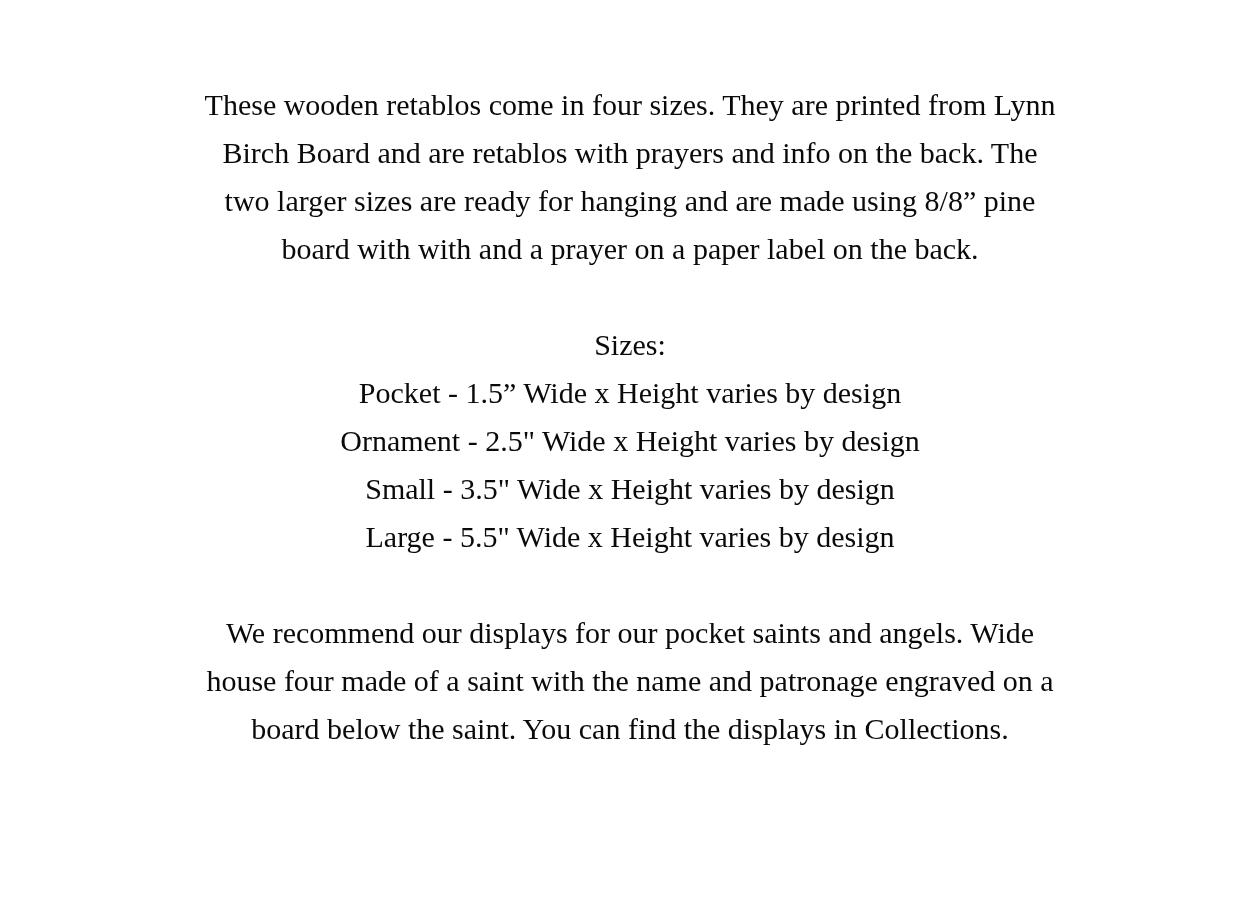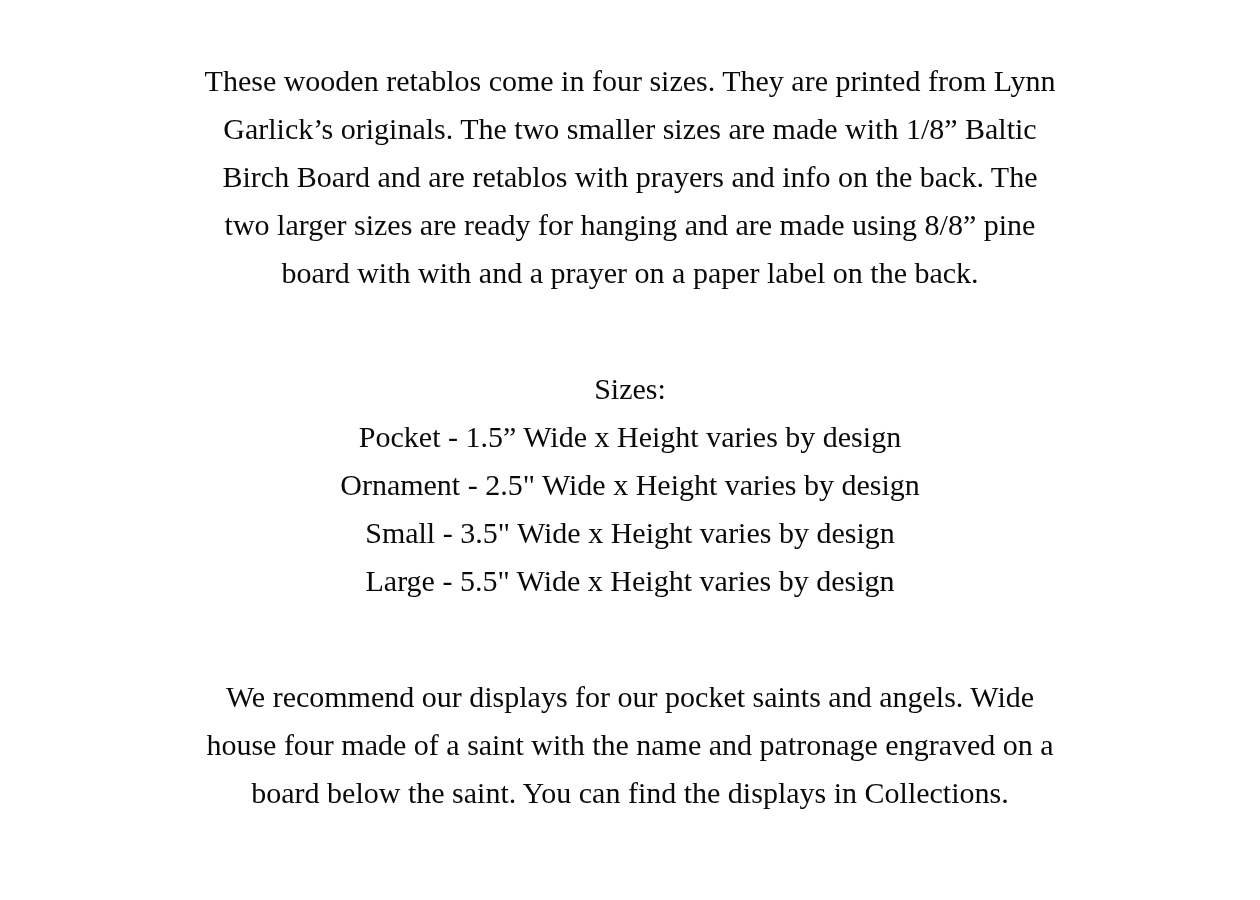--- a/index.html
+++ b/index.html
@@ -10,40 +10,39 @@
   body {
     width: 1260px;
     height: 900px;
     overflow: hidden;
     font-family: "Liberation Serif", "DejaVu Serif", serif;
     color: #0a0a0a;
   }
   .doc {
     box-sizing: border-box;
     width: 1260px;
-    padding-top: 57px;
+    padding-top: 81px;
     text-align: center;
   }
   .line {
     font-size: 30px;
     line-height: 48px;
     white-space: nowrap;
   }
   .block-gap {
-    margin-top: 68px;
+    margin-top: 48px;
   }
 </style>
 </head>
 <body>
 
 <div class="doc">
 
   <div>
     <div class="line">These wooden retablos come in four sizes. They are printed from Lynn</div>
-    <div class="line">Garlick’s originals. The two smaller sizes are made with 1/8” Baltic</div>
     <div class="line">Birch Board and are retablos with prayers and info on the back. The</div>
     <div class="line">two larger sizes are ready for hanging and are made using 8/8” pine</div>
     <div class="line">board with with and a prayer on a paper label on the back.</div>
   </div>
 
   <div class="block-gap">
     <div class="line">Sizes:</div>
     <div class="line">Pocket - 1.5” Wide x Height varies by design</div>
     <div class="line">Ornament - 2.5" Wide x Height varies by design</div>
     <div class="line">Small - 3.5" Wide x Height varies by design</div>

